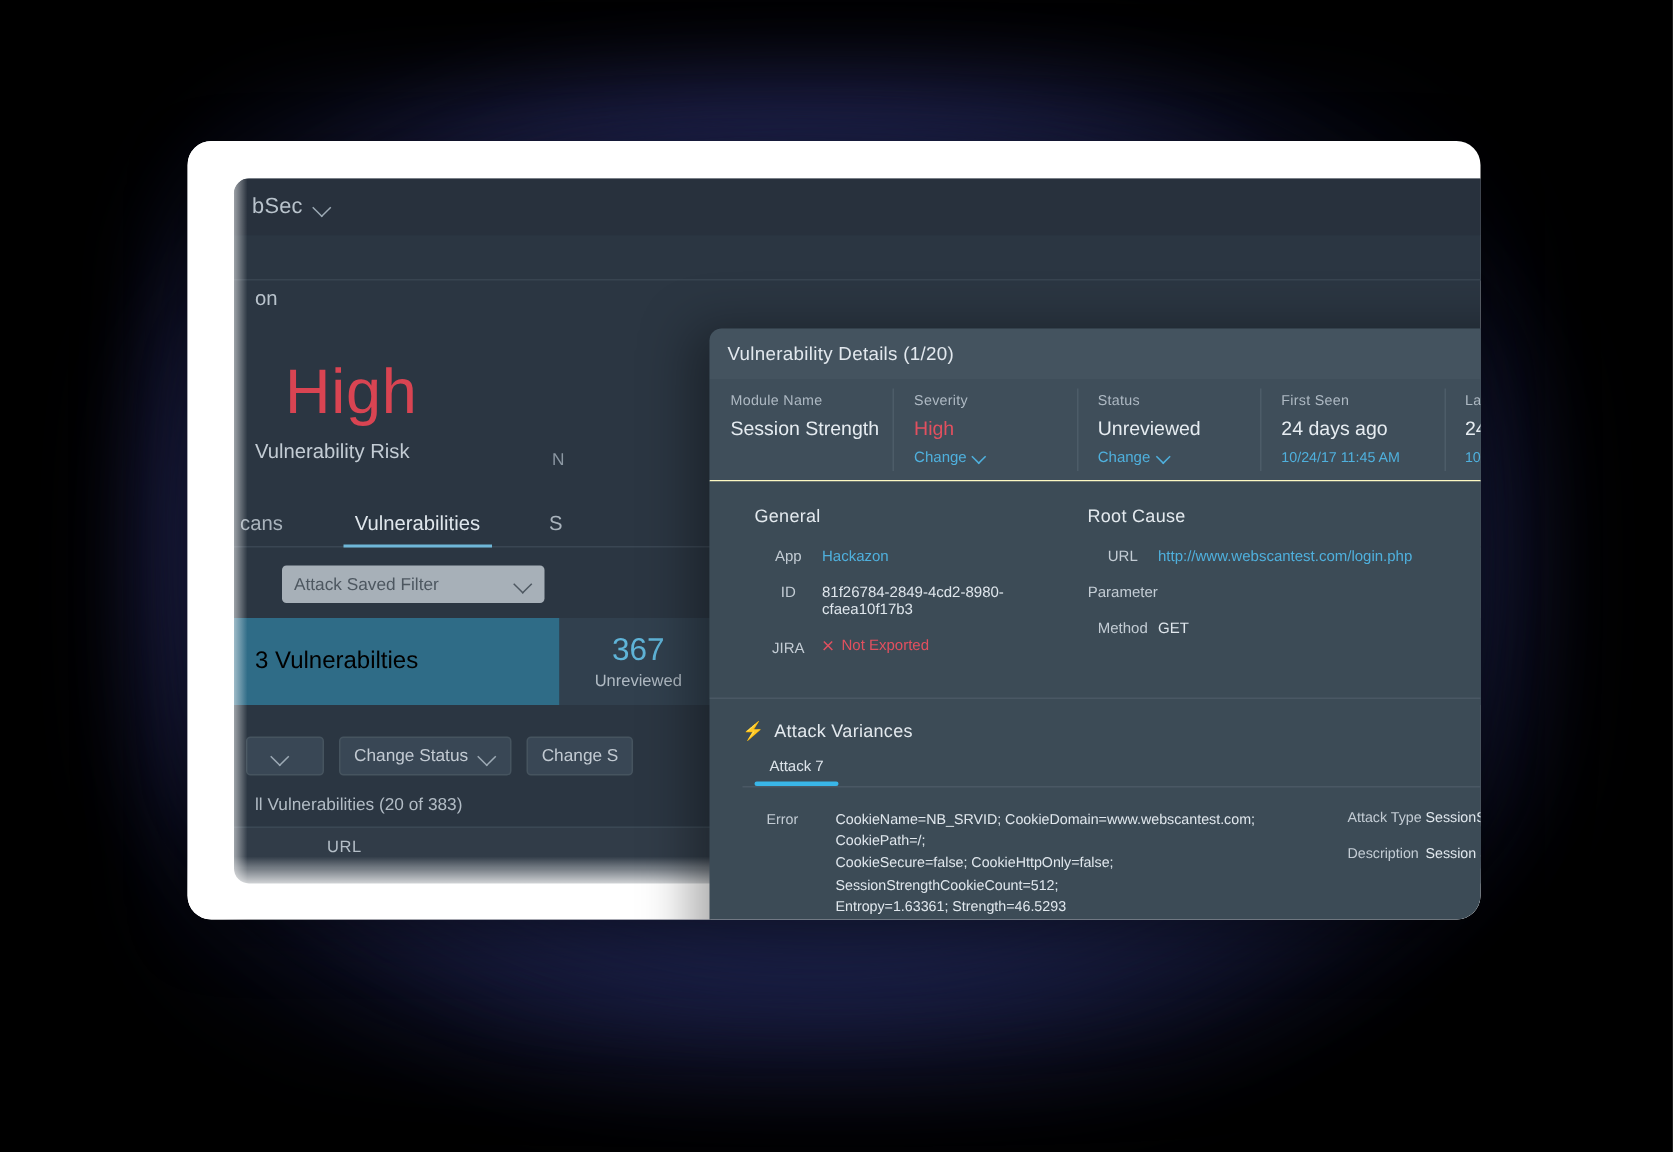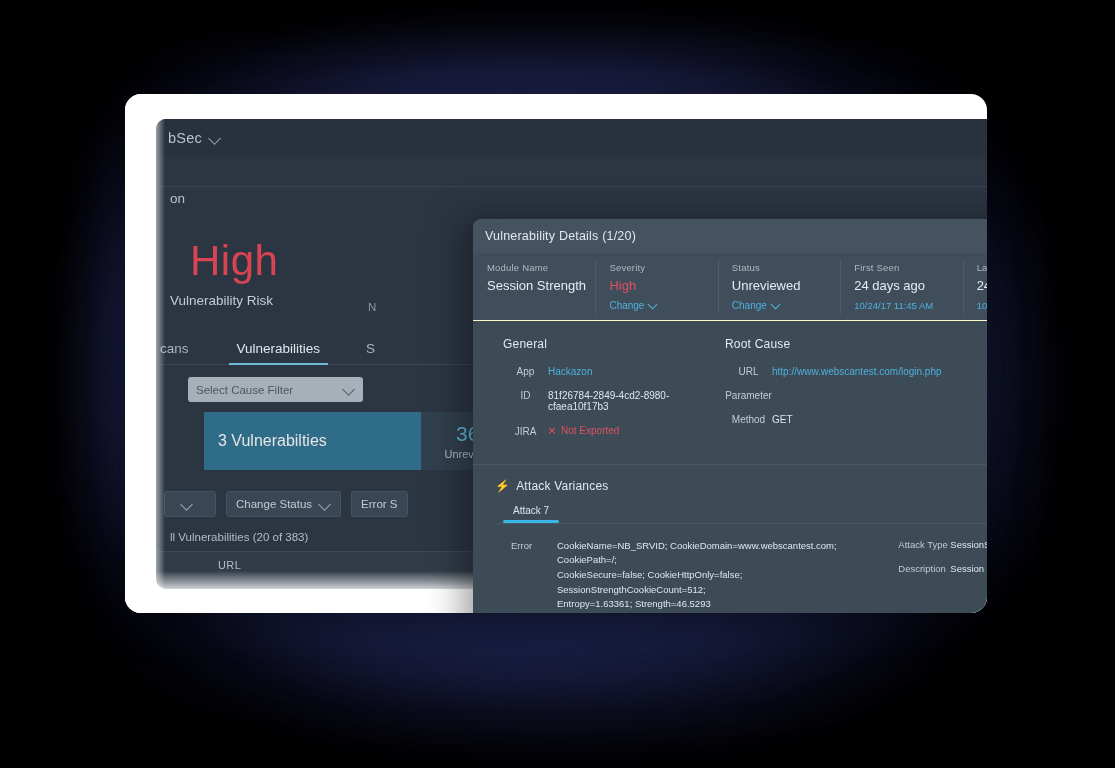--- a/index.html
+++ b/index.html
@@ -117,22 +117,22 @@
     position:absolute; left:323px; top:0; width:46px; height:25px;
     background:#e8ebee; border-radius:13px;
   }
   .toggle-pill::after {
     content:""; position:absolute; left:5px; top:6px; width:13px; height:13px;
     border-radius:50%; background:#a9b2ba;
   }
 
   .stat-strip { position:absolute; left:0; top:293px; width:100%; height:58px; display:flex; }
   .stat-a {
-    width:217px; background:#2f6c87; color:#e5e5e5; display:flex; align-items:center;
-    padding-left:14px; font-size:16px;margin-left:48px;
+    width:217px; background:#2f6c87; color:#000000; display:flex; align-items:center;
+    padding-left:14px; font-size:16px;
   }
   .stat-b {
     width:105px; background:#31404e; display:flex; flex-direction:column;
     align-items:center; justify-content:center; gap:2px;
   }
   .stat-num { font-size:21px; color:#5fb4d8; }
   .stat-lbl { font-size:11px; color:#b0bac3; }
   .stat-c {
     flex:1; background:#31404e; display:flex; flex-direction:column;
     align-items:flex-start; justify-content:center; padding-left:16px; gap:2px;
@@ -292,21 +292,21 @@
       <div class="risk-n">N</div>
 
       <div class="app-tabs">
         <div class="app-tab t1">cans</div>
         <div class="app-tab t2">Vulnerabilities</div>
         <div class="app-tab t3">S</div>
       </div>
 
       <div class="filter-row">
         <div class="saved-filter">
-          <span>Select Cause Filter</span>
+          <span>Attack Saved Filter</span>
           <span class="chev sf-chev"></span>
         </div>
         <div class="toggle-pill"></div>
       </div>
 
       <div class="stat-strip">
         <div class="stat-a">3 Vulnerabilties</div>
         <div class="stat-b">
           <div class="stat-num">367</div>
           <div class="stat-lbl">Unreviewed</div>
@@ -319,21 +319,21 @@
       <div class="act-row">
         <div class="act-btn small">
           <span></span>
           <span class="chev"></span>
         </div>
         <div class="act-btn">
           <span>Change Status</span>
           <span class="chev"></span>
         </div>
         <div class="act-btn">
-          <span>Error S</span>
+          <span>Change S</span>
         </div>
       </div>
 
       <div class="list-head">ll Vulnerabilities (20 of 383)</div>
       <div class="tbl-head">
         <div class="th">URL</div>
       </div>
     </div>
 
     <div class="left-fade"></div>

